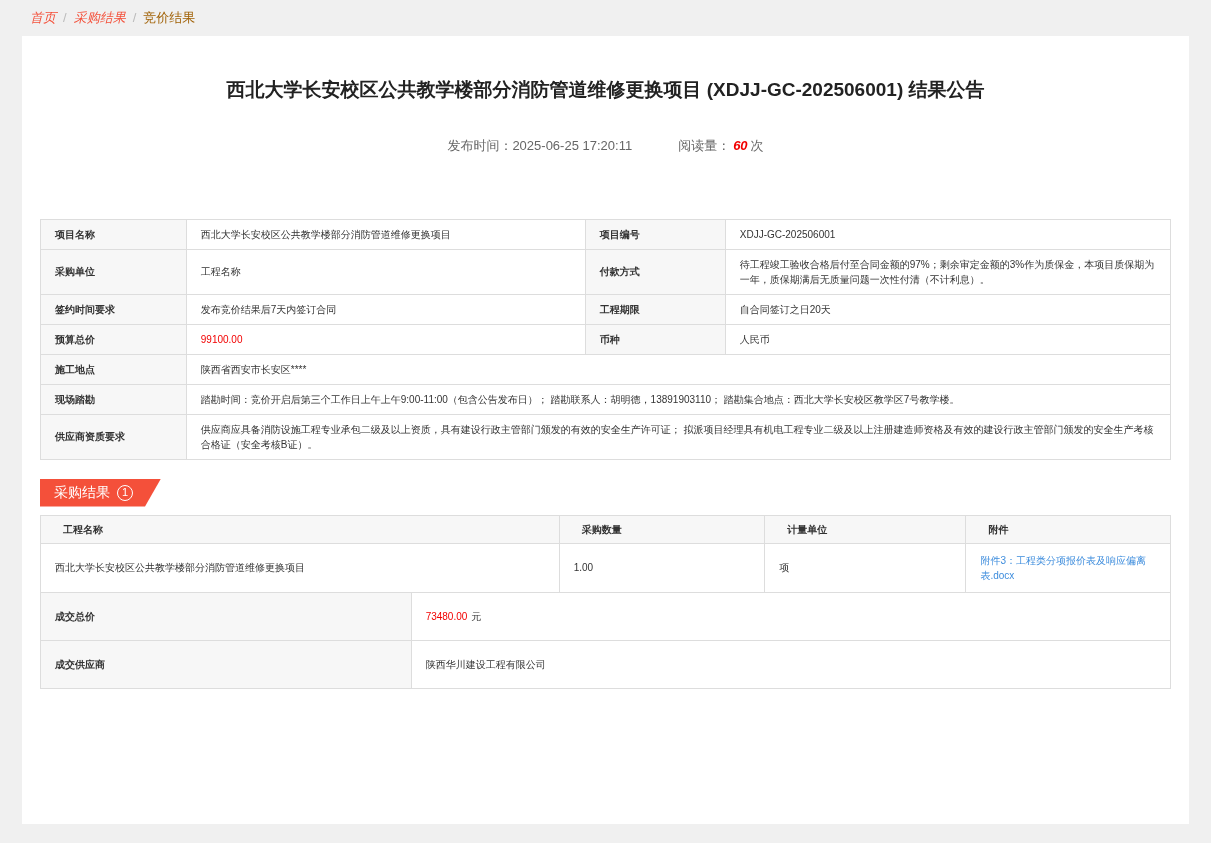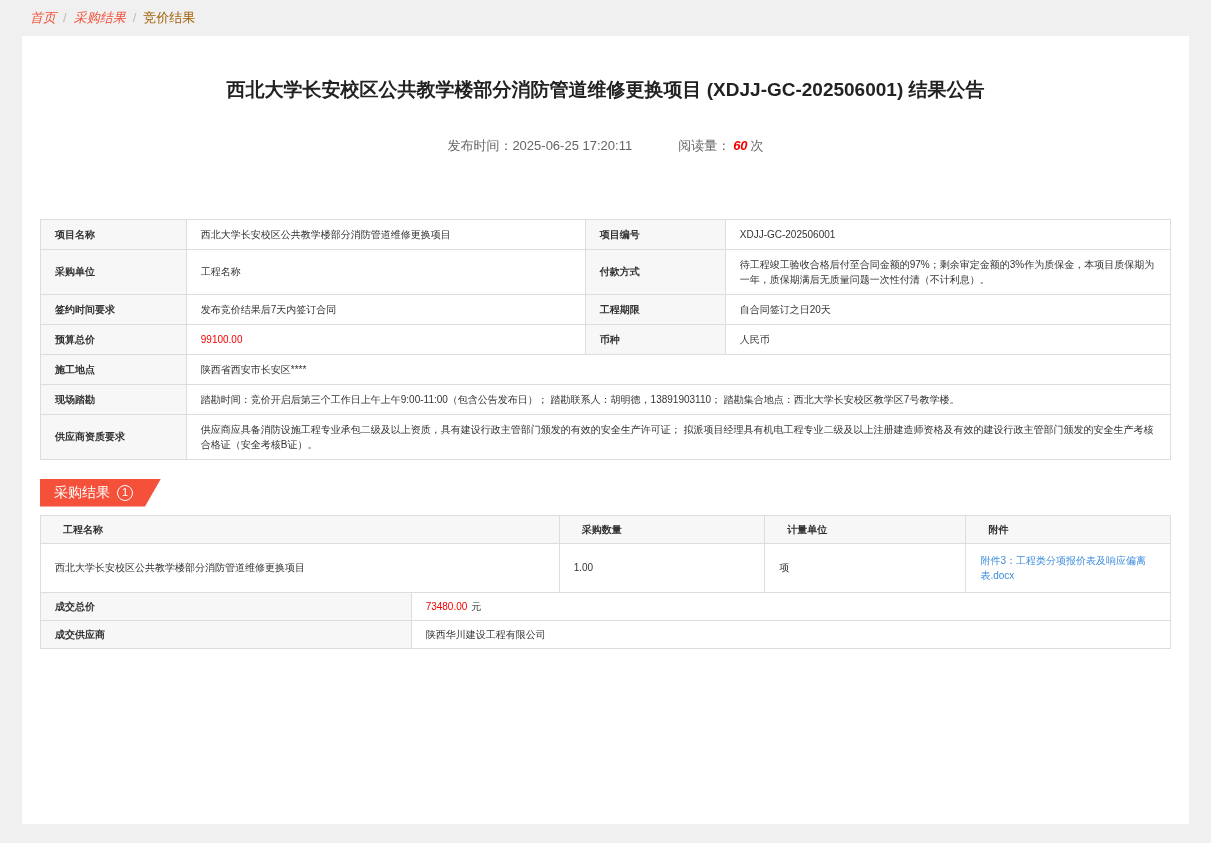--- a/index.html
+++ b/index.html
@@ -25,21 +25,21 @@
   table{border-collapse:collapse;width:100%;table-layout:fixed;}
   th,td{
     border:1px solid var(--border);
     padding:7px 14px; text-align:left; vertical-align:middle;
     line-height:1.5; font-size:10px; font-weight:normal; word-break:break-word;
   }
   .info-table{margin-top:64px;}
   .info-table th, .footer-table th{background:var(--label-bg);font-weight:bold;}
   .result-table thead th{background:var(--label-bg);font-weight:bold;padding:6px 22px;}
   .result-table tbody td{padding:9px 14px;}
-  .footer-table th, .footer-table td{padding:6px 14px;}
+  .footer-table th, .footer-table td{padding:16px 14px;}
   .price-red{color:var(--price-red);}
   .unit{margin-left:4px;}
   .badge{
     display:inline-flex;align-items:center;gap:7px;
     background:var(--accent);color:#fff;font-size:14px;
     padding:5px 28px 5px 14px;margin-top:19px;
     clip-path:polygon(0 0,100% 0,calc(100% - 16px) 100%,0 100%);
   }
   .badge-num{
     display:inline-flex;align-items:center;justify-content:center;

